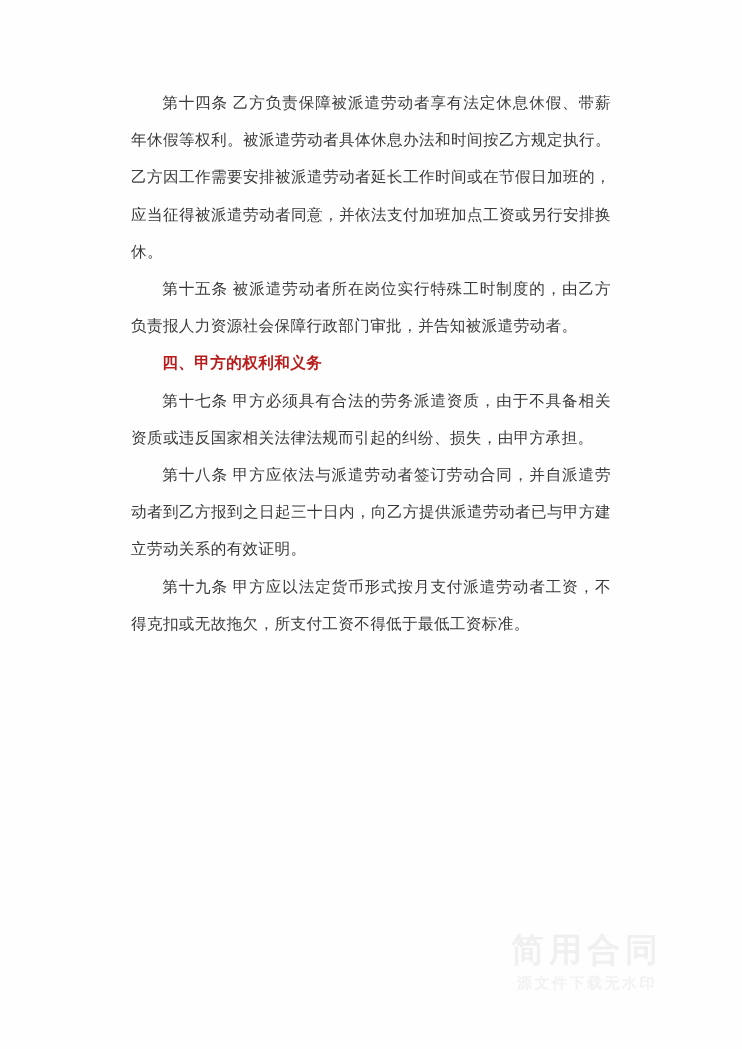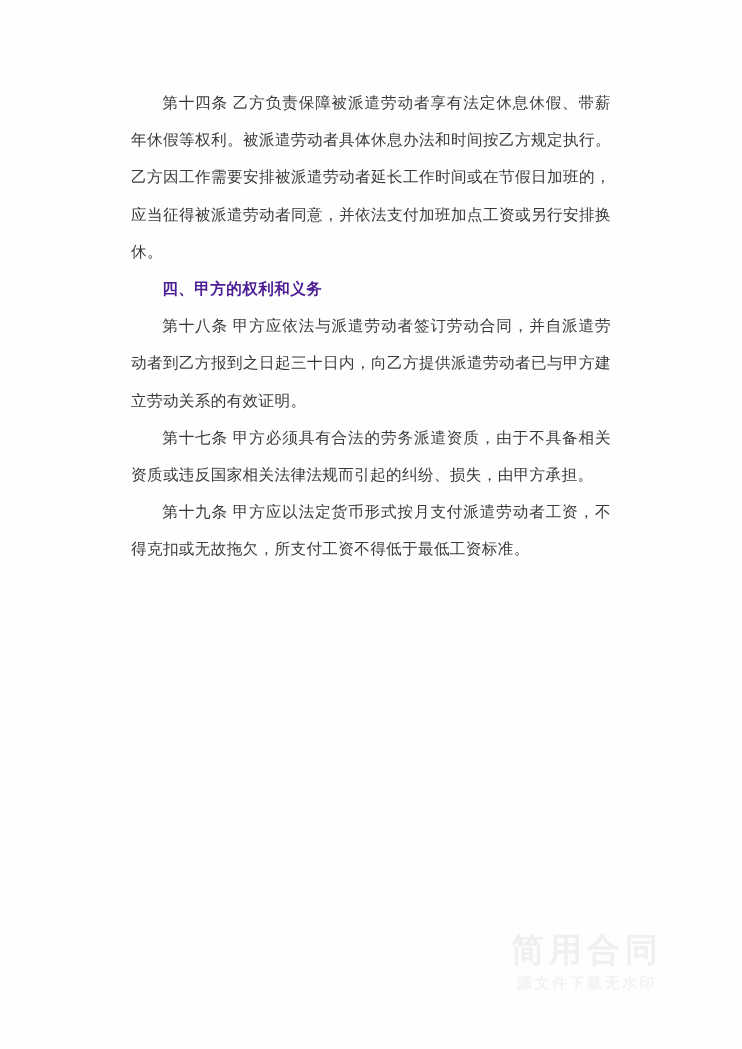--- a/index.html
+++ b/index.html
@@ -45,21 +45,21 @@
     -webkit-font-smoothing: antialiased;
   }
 
   .para + .para {
     margin-top: 0px;
   }
 
   .heading {
     font-size: 15.6px;
     line-height: 37.2px;
-    color: #4c1d95;
+    color: #b91c1c;
     font-weight: 700;
     text-indent: 2em;
     letter-spacing: 0.4px;
     margin: 0;
     text-align: left;
   }
 
   
   .watermark {
     position: absolute;
@@ -92,27 +92,28 @@
 </style>
 </head>
 <body>
 
 <div class="page">
 
   <div class="doc-body">
 
     <p class="para">第十四条 乙方负责保障被派遣劳动者享有法定休息休假、带薪年休假等权利。被派遣劳动者具体休息办法和时间按乙方规定执行。乙方因工作需要安排被派遣劳动者延长工作时间或在节假日加班的，应当征得被派遣劳动者同意，并依法支付加班加点工资或另行安排换休。</p>
 
+    <p class="para">第十五条 被派遣劳动者所在岗位实行特殊工时制度的，由乙方负责报人力资源社会保障行政部门审批，并告知被派遣劳动者。</p>
 
     <h2 class="heading">四、甲方的权利和义务</h2>
 
 
+    <p class="para">第十七条 甲方必须具有合法的劳务派遣资质，由于不具备相关资质或违反国家相关法律法规而引起的纠纷、损失，由甲方承担。</p>
+
     <p class="para">第十八条 甲方应依法与派遣劳动者签订劳动合同，并自派遣劳动者到乙方报到之日起三十日内，向乙方提供派遣劳动者已与甲方建立劳动关系的有效证明。</p>
-
-    <p class="para">第十七条 甲方必须具有合法的劳务派遣资质，由于不具备相关资质或违反国家相关法律法规而引起的纠纷、损失，由甲方承担。</p>
 
     <p class="para">第十九条 甲方应以法定货币形式按月支付派遣劳动者工资，不得克扣或无故拖欠，所支付工资不得低于最低工资标准。</p>
 
 
   </div>
 
   <div class="watermark">
     <div class="watermark-main">简用合同</div>
     <div class="watermark-sub">源文件下载无水印</div>
   </div>

